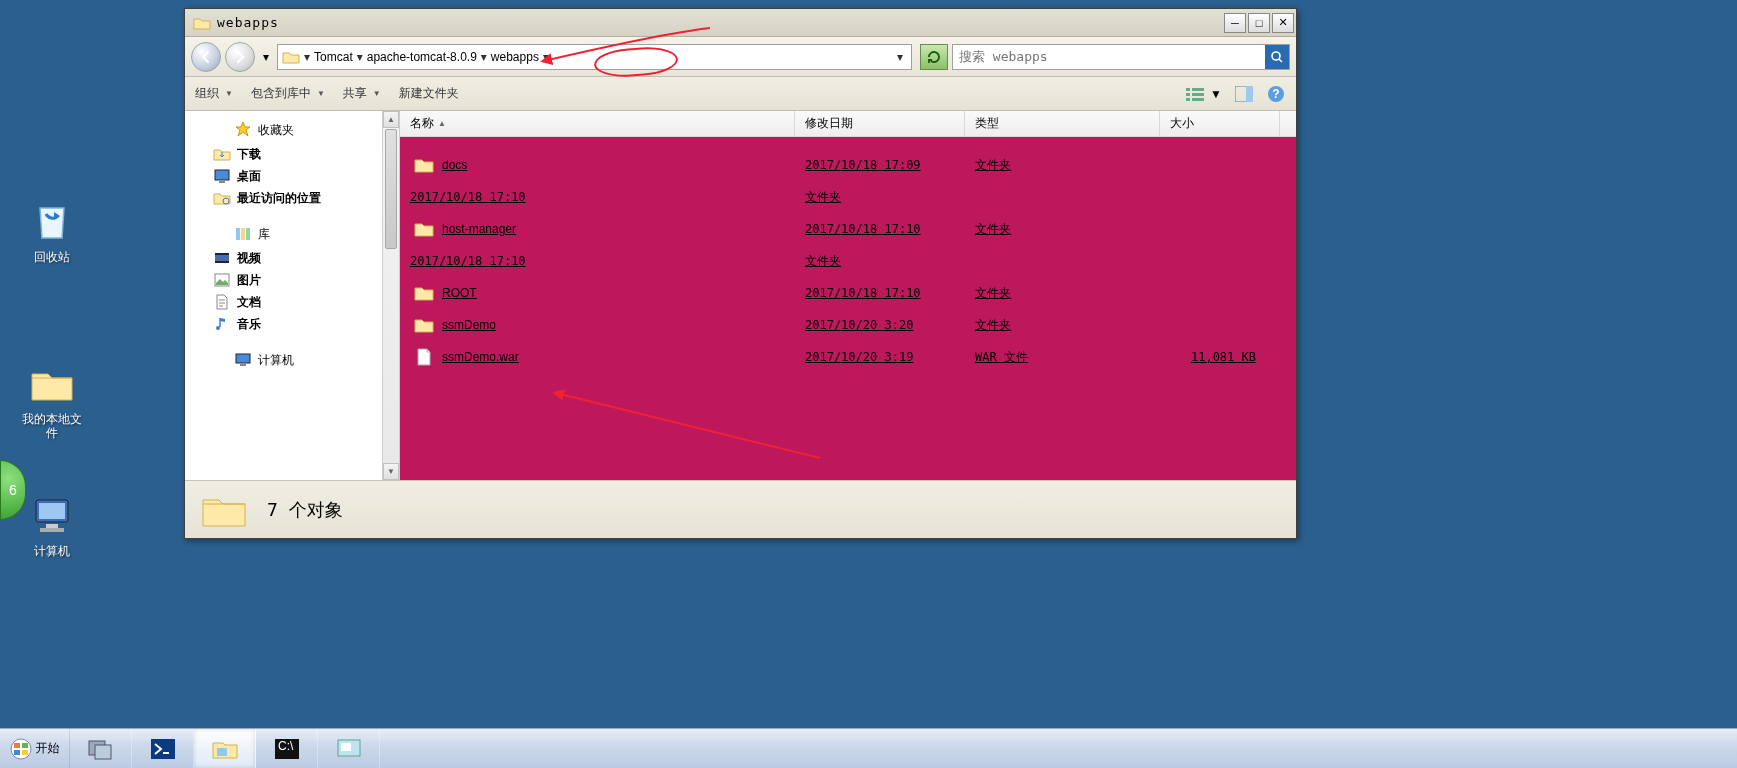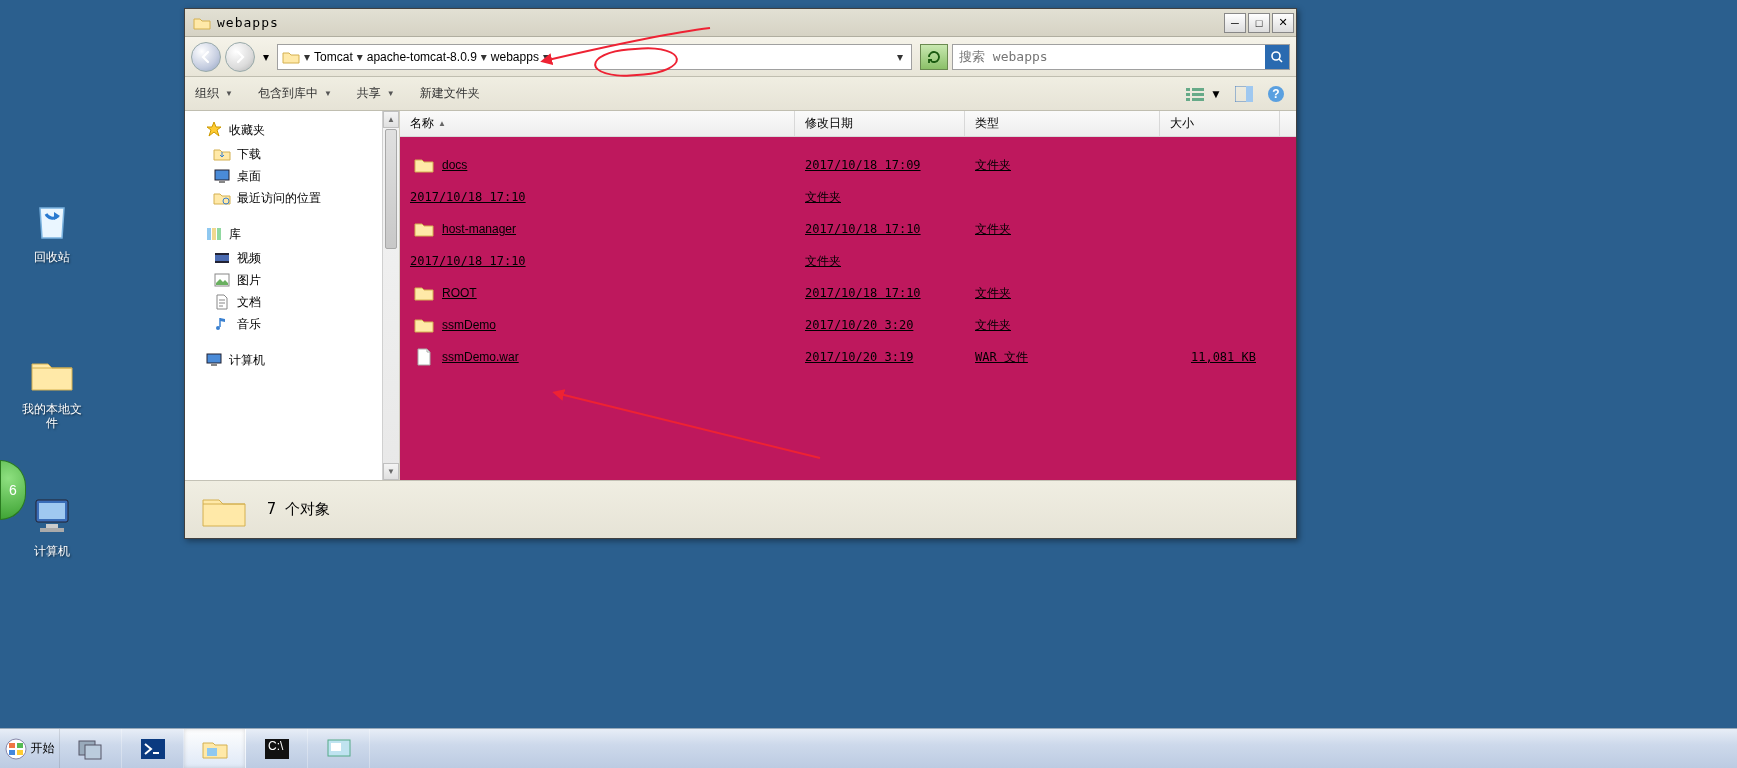--- a/index.html
+++ b/index.html
@@ -26,30 +26,30 @@
 .addressbar { flex: 1; height: 26px; border: 1px solid #a0a0a0; background: #fff; display: flex; align-items: center; padding: 0 2px; font-family: "SimSun","宋体",monospace; }
 .addressbar .ab-icon { width: 18px; height: 18px; margin: 0 2px; }
 .addressbar .ab-seg { padding: 0 2px; cursor: pointer; }
 .addressbar .ab-sep { padding: 0 2px; color: #333; cursor: pointer; }
 .addressbar .ab-end { margin-left: auto; padding: 0 6px; color: #333; cursor: pointer; }
 .refresh-btn { width: 28px; height: 26px; border: 1px solid #6a8a50; background: linear-gradient(#c8e8b0,#8bc068); display: flex; align-items: center; justify-content: center; cursor: pointer; margin-left: 4px; }
 .searchbox { width: 338px; height: 26px; border: 1px solid #a0a0a0; background: #fff; display: flex; align-items: center; margin-left: 0; }
 .searchbox input { flex: 1; border: none; outline: none; padding: 0 6px; color: #888; font-family: "SimSun","宋体",monospace; font-size: 13px; }
 .searchbox .sb-btn { width: 24px; height: 100%; background: #2a6ab0; display: flex; align-items: center; justify-content: center; cursor: pointer; }
 
-.toolbar { height: 34px; background: linear-gradient(#f0eee2,#e6e3d6); border-bottom: 1px solid #c0beb0; display: flex; align-items: center; padding: 0 10px; gap: 25px; }
+.toolbar { height: 34px; background: linear-gradient(#f0eee2,#e6e3d6); border-bottom: 1px solid #c0beb0; display: flex; align-items: center; padding: 0 10px; gap: 18px; }
 .tb-item { display: flex; align-items: center; gap: 6px; cursor: pointer; color: #333; }
 .tb-item .tri { font-size: 8px; color: #555; }
 .tb-right { margin-left: auto; display: flex; align-items: center; gap: 12px; }
 .tb-right .ic { width: 20px; height: 20px; display: flex; align-items: center; justify-content: center; cursor: pointer; }
 
 .body-row { flex: 1; display: flex; min-height: 0; }
 .sidebar { width: 215px; background: #fff; border-right: 1px solid #d0cec0; overflow-y: auto; position: relative; padding: 6px 0; }
-.sb-group-title { display: flex; align-items: center; gap: 6px; padding: 4px 20px; font-size: 13px; cursor: pointer; }
-.sb-item { display: flex; align-items: center; gap: 6px; padding: 2px 8px 2px 28px; font-size: 13px; cursor: pointer; }
+.sb-group-title { display: flex; align-items: center; gap: 6px; padding: 4px 12px; font-size: 13px; cursor: pointer; margin-left: 37px; }
+.sb-item { display: flex; align-items: center; gap: 6px; padding: 2px 8px 2px 28px; font-size: 13px; cursor: pointer; font-weight: bold; }
 .sb-item .ic, .sb-group-title .ic { width: 18px; height: 18px; display: flex; align-items: center; justify-content: center; }
 .sb-spacer { height: 12px; }
 .sb-scroll-stub { position: absolute; right: 0; top: 0; bottom: 0; width: 17px; background: linear-gradient(#f4f4f4,#e8e8e8); border-left: 1px solid #d0d0d0; }
 .sb-scroll-stub .thumb { position: absolute; left: 2px; right: 2px; top: 18px; height: 120px; background: linear-gradient(#e0e0e0,#c8c8c8); border: 1px solid #a8a8a8; border-radius: 2px; }
 .sb-scroll-stub .arrow { position: absolute; left: 0; right: 0; height: 17px; display: flex; align-items: center; justify-content: center; background: linear-gradient(#f4f4f4,#e0e0e0); border: 1px solid #c0c0c0; font-size: 8px; color: #666; }
 .sb-scroll-stub .arrow.up { top: 0; }
 .sb-scroll-stub .arrow.dn { bottom: 0; }
 
 .main { flex: 1; background: #be185d; display: flex; flex-direction: column; min-width: 0; }
 .cols { display: grid; grid-template-columns: 395px 170px 195px 120px; height: 26px; border-bottom: 1px solid #d8d8d8; background: linear-gradient(#fafafa,#eee); }
@@ -57,26 +57,26 @@
 .cols > div .sort { margin-left: 4px; font-size: 8px; color: #666; }
 .rows { flex: 1; overflow: auto; padding-top: 12px; text-decoration: underline; }
 .row { display: grid; grid-template-columns: 395px 170px 195px 120px; height: 32px; align-items: center; cursor: pointer; }
 .row .name { display: flex; align-items: center; gap: 8px; padding-left: 14px; font-family: "SimSun","宋体",monospace; }
 .row .name .fic { width: 20px; height: 20px; display: flex; align-items: center; justify-content: center; }
 .row .cell { padding: 0 10px; font-family: "SimSun","宋体",monospace; }
 .row .size-cell { text-align: right; padding-right: 24px; }
 
 .statusbar { height: 58px; background: linear-gradient(#f0eee2,#e6e3d6); border-top: 1px solid #c4c2b6; display: flex; align-items: center; padding: 0 16px; gap: 20px; }
 .statusbar .big-folder { width: 46px; height: 40px; }
-.statusbar .status-text { font-size: 15px; font-family: "SimSun","宋体",monospace; }
+.statusbar .status-text { font-size: 18px; font-family: "SimSun","宋体",monospace; }
 .anno-arrow { position: absolute; pointer-events: none; }
 
 
 .taskbar { position: absolute; left: 0; right: 0; bottom: 0; height: 40px; background: linear-gradient(#e8eef7,#cdd9eb 40%,#bccbe2); border-top: 1px solid #9ab; display: flex; align-items: stretch; }
-.start-btn { width: 60px; display: flex; align-items: center; justify-content: center; gap: 4px; cursor: pointer; border-right: 1px solid rgba(0,0,0,.1); }
+.start-btn { width: 70px; display: flex; align-items: center; justify-content: center; gap: 4px; cursor: pointer; border-right: 1px solid rgba(0,0,0,.1); }
 .start-btn .orb { width: 22px; height: 22px; }
 .tb-btn { width: 62px; display: flex; align-items: center; justify-content: center; cursor: pointer; border-right: 1px solid rgba(255,255,255,.3); }
 .tb-btn.active { background: linear-gradient(#fefefe,#dfe9f7); box-shadow: inset 0 0 4px rgba(0,0,0,.15); }
 .tb-btn .ic { width: 28px; height: 24px; }
 
 
 .clock-badge { position: absolute; left: 0; top: 460px; width: 26px; height: 60px; background: radial-gradient(circle at 30% 30%,#8ee080,#3aa030); border-radius: 0 30px 30px 0; border: 1px solid #2a7a20; color: #fff; display: flex; align-items: center; justify-content: center; font-size: 14px; }
 
 
 .bc-circle { position: absolute; left: 594px; top: 48px; width: 84px; height: 28px; border: 2px solid #e23; border-radius: 50%/60%; pointer-events: none; transform: rotate(-4deg); }
@@ -88,21 +88,21 @@
   <div class="di-img">
     <svg viewBox="0 0 48 48" width="48" height="48">
         <path d="M12 10h24l-2 30H14z" fill="#eaf6ff" stroke="#7bb3e0" stroke-width="1.5"></path>
         <path d="M18 16c2 4 8 6 12 2" stroke="#2a7ad0" stroke-width="3" fill="none"></path>
         <path d="M26 14l6 4-6 4z" fill="#2a7ad0"></path>
       </svg>
   </div>
   <div class="di-label">回收站</div>
 </div>
 
-<div class="desktop-icon" style="left:10px; top:350px; width:84px;">
+<div class="desktop-icon" style="left:10px; top:360px; width:84px;">
   <div class="di-img">
     <svg viewBox="0 0 48 48" width="48" height="48">
         <path d="M4 14h16l4 4h20v22H4z" fill="#ffe9a8" stroke="#d4b050"></path>
         <path d="M4 18h40" stroke="#d4b050"></path>
       </svg>
   </div>
   <div class="di-label" style="white-space:pre-line;">我的本地文
 件</div>
 </div>
 

